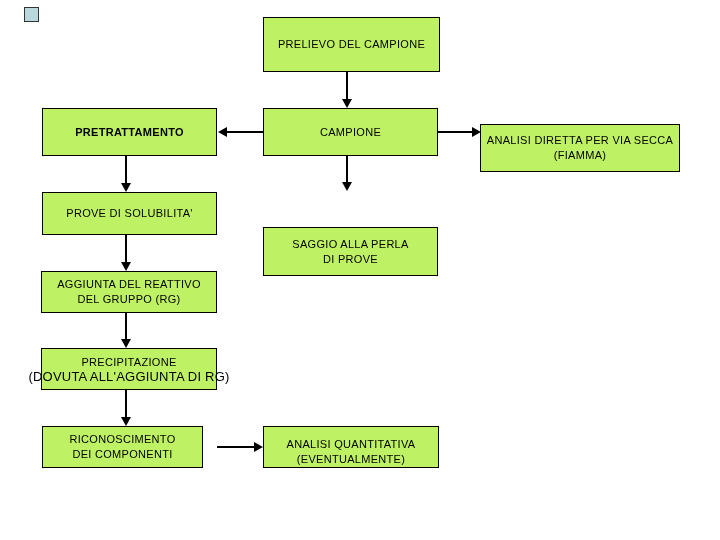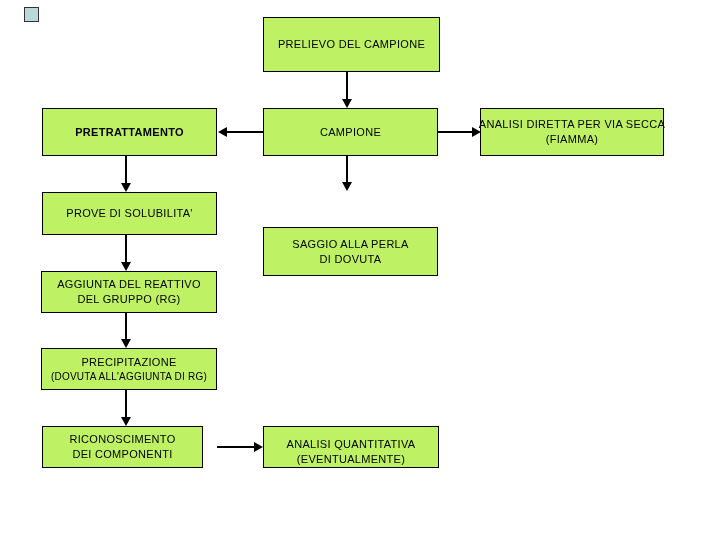--- a/index.html
+++ b/index.html
@@ -20,38 +20,38 @@
     flex-direction:column;
     align-items:center;
     justify-content:center;
     text-align:center;
     font-size:11px;
     line-height:15px;
     letter-spacing:0.3px;
     color:#000000;
   }
   .node span{display:block;white-space:nowrap;}
-  .node .small{font-size:10px;letter-spacing:0.2px;line-height:13px;}
+  .node .small{font-size:13px;letter-spacing:0.2px;line-height:13px;}
   .corner-square{
     position:absolute;
     left:24px;top:7px;width:15px;height:15px;
     background:#b9d8dd;border:1px solid #333333;
     box-sizing:border-box;
   }
   .stem{position:absolute;background:#000000;}
   .ah{position:absolute;width:0;height:0;}
   .ah-down{border-left:5px solid transparent;border-right:5px solid transparent;border-top:9px solid #000000;}
   .ah-left{border-top:5px solid transparent;border-bottom:5px solid transparent;border-right:9px solid #000000;}
   .ah-right{border-top:5px solid transparent;border-bottom:5px solid transparent;border-left:9px solid #000000;}
 
   
   #n-prelievo{left:263px;top:17px;width:177px;height:55px;}
   #n-pretrattamento{left:42px;top:108px;width:175px;height:48px;font-weight:bold;}
   #n-campione{left:263px;top:108px;width:175px;height:48px;}
-  #n-analisi-diretta{left:480px;top:108px;width:184px;height:48px;}
+  #n-analisi-diretta{left:480px;top:124px;width:200px;height:48px;}
   #n-prove{left:42px;top:192px;width:175px;height:43px;}
   #n-saggio{left:263px;top:191px;width:175px;height:49px;margin-top:36px;}
   #n-aggiunta{left:41px;top:271px;width:176px;height:42px;}
   #n-precipitazione{left:41px;top:348px;width:176px;height:42px;}
   #n-riconoscimento{left:42px;top:426px;width:161px;height:42px;}
   #n-analisi-quant{left:263px;top:426px;width:176px;height:42px;justify-content:flex-end;}
 </style>
 </head>
 <body>
 
@@ -75,21 +75,21 @@
     <span>ANALISI DIRETTA PER VIA SECCA</span>
     <span>(FIAMMA)</span>
   </div>
 
   <div class="node" id="n-prove">
     <span>PROVE DI SOLUBILITA'</span>
   </div>
 
   <div class="node" id="n-saggio">
     <span>SAGGIO ALLA PERLA</span>
-    <span>DI DOVUTA</span>
+    <span>DI PROVE</span>
   </div>
 
   <div class="node" id="n-aggiunta">
     <span>AGGIUNTA DEL REATTIVO</span>
     <span>DEL GRUPPO (RG)</span>
   </div>
 
   <div class="node" id="n-precipitazione">
     <span>PRECIPITAZIONE</span>
     <span class="small">(DOVUTA ALL'AGGIUNTA DI RG)</span>

